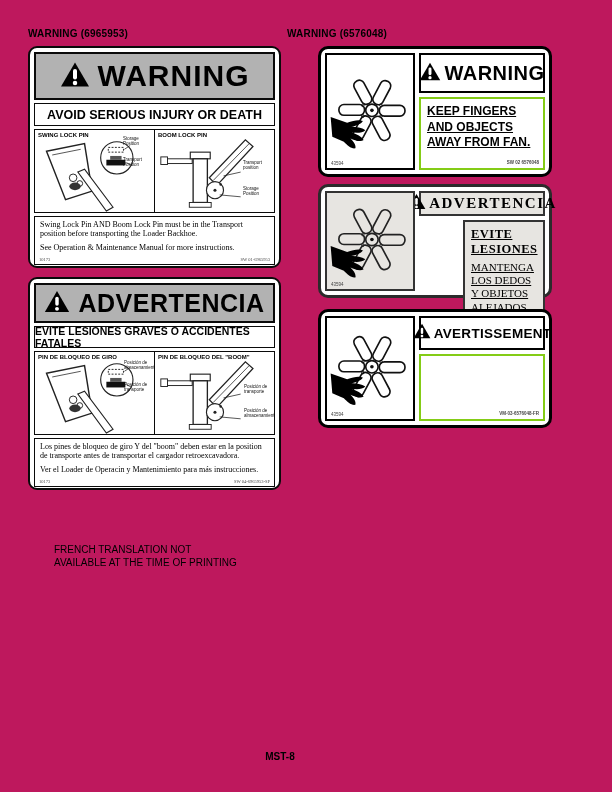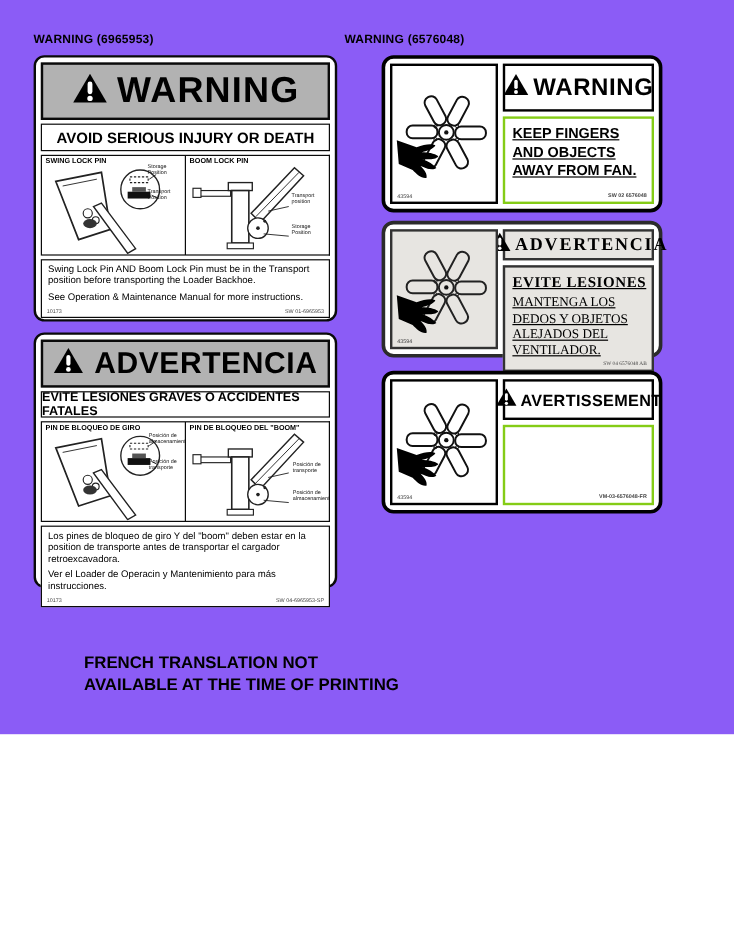--- a/index.html
+++ b/index.html
@@ -1,16 +1,16 @@
 <!DOCTYPE html>
 <html><head>
 <meta charset="utf-8">
 <style>
   html,body{margin:0;padding:0;background:#fff;}
-  #page{position:relative;width:612px;height:612px;background:#8b5cf6;overflow:hidden;
+  #page{position:relative;width:612px;height:792px;background:#be185d;overflow:hidden;
         font-family:"Liberation Sans",sans-serif;color:#000;}
 
   .sect-header{position:absolute;font-size:10px;font-weight:bold;letter-spacing:.2px;}
   #left-header{left:28px;top:28px;}
   #right-header{left:287px;top:28px;}
 
   
   .pin-label{position:absolute;left:28px;width:253px;border:2.5px solid #0a0a0a;border-radius:9px;
              padding:4px;box-sizing:border-box;background:#fff;display:flex;flex-direction:column;gap:3px;}
   #label-en{top:46px;height:222px;}
@@ -29,21 +29,21 @@
   #label-en .subtitle-band{height:21px;font-size:12.5px;}
   #label-es .subtitle-band{height:20px;font-size:10.5px;}
 
   .panel-row{display:flex;flex:0 0 84px;}
   .pin-panel{position:relative;flex:1 1 50%;border:1.5px solid #0a0a0a;background:#fff;overflow:hidden;}
   .pin-panel + .pin-panel{border-left:none;}
   .panel-title{position:absolute;left:3px;top:2px;font-size:6px;font-weight:bold;z-index:2;}
   .pin-panel svg{position:absolute;left:0;top:6px;width:100%;height:calc(100% - 6px);}
   .callout{position:absolute;font-size:4.5px;line-height:1.15;width:30px;z-index:2;color:#111;}
 
-  .body-box{position:relative;border:1.5px solid #0a0a0a;flex:1 1 auto;padding:3px 5px 8px 5px;background:#fff;}
+  .body-box{position:relative;border:1.5px solid #0a0a0a;flex:1 1 auto;padding:3px 5px 8px 5px;background:#fff;font-family:Liberation Serif, serif;}
   .body-box p{margin:0 0 4px 0;font-size:8px;line-height:1.18;font-weight:500;}
   .tiny-code{position:absolute;font-size:4.5px;color:#444;}
   .tiny-code.left{left:4px;bottom:2px;}
   .tiny-code.right{right:4px;bottom:2px;}
 
   
   .fan-label{position:absolute;left:318px;width:234px;border:3px solid #000;border-radius:10px;
              padding:4px;box-sizing:border-box;background:#fff;display:flex;gap:4px;}
   #fan-en{top:46px;height:131px;}
   #fan-es{top:184px;height:114px;border-color:#2b2b2b;}
@@ -55,29 +55,29 @@
   .fan-title{border:2px solid #000;display:flex;align-items:center;justify-content:center;gap:3px;background:#fff;}
   .fan-text{position:relative;border:2px solid #84cc16;flex:1 1 auto;padding:5px 4px 8px 6px;background:#fff;text-decoration:underline;}
 
   #fan-en .fan-title{height:36px;}
   #fan-en .fan-title-text{font-size:20px;font-weight:bold;letter-spacing:.5px;}
   #fan-en .fan-text{font-size:12px;font-weight:bold;line-height:1.3;}
 
   #fan-es .fan-left,#fan-es .fan-title,#fan-es .fan-text{background:#e7e5e1;border-color:#333;}
   #fan-es .fan-title{height:28px;}
   #fan-es .fan-title-text{font-family:"Liberation Serif",serif;font-size:15px;font-weight:bold;letter-spacing:1.5px;}
-  #fan-es .fan-text{font-family:"Liberation Serif",serif;font-size:11px;line-height:1.22;}
+  #fan-es .fan-text{font-family:"Liberation Serif",serif;font-size:11px;line-height:1.22;margin-left:44px;}
   #fan-es .fan-text .head{font-size:12.5px;font-weight:bold;letter-spacing:.5px;margin:0 0 3px 0;}
 
   #fan-fr .fan-title{height:30px;justify-content:center;}
   #fan-fr .fan-title-text{font-size:13.5px;font-weight:bold;letter-spacing:.3px;}
   #fan-fr .fan-text{font-size:12px;font-weight:bold;line-height:1.35;}
 
   
-  #french-note{position:absolute;left:70px;top:544px;font-size:14px;font-weight:bold;line-height:1.25;}
+  #french-note{position:absolute;left:54px;top:544px;font-size:10px;font-weight:normal;line-height:1.25;}
   #footer-page-number{position:absolute;left:240px;top:751px;width:80px;text-align:center;
                       font-size:10px;font-weight:bold;}
   #footer-doc{position:absolute;right:27px;top:740px;text-align:right;font-size:9.5px;
               font-weight:bold;line-height:1.3;}
 </style>
 </head>
 <body>
 
 <div id="page">
 

